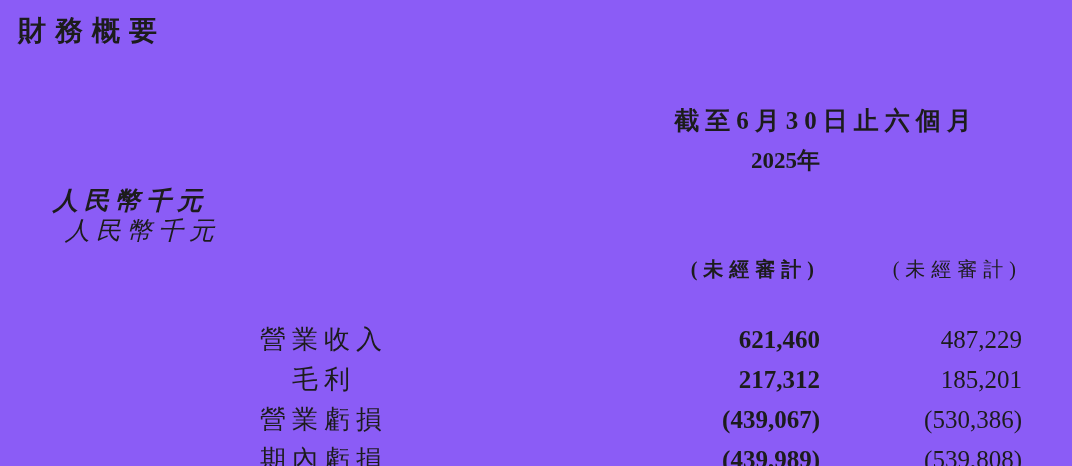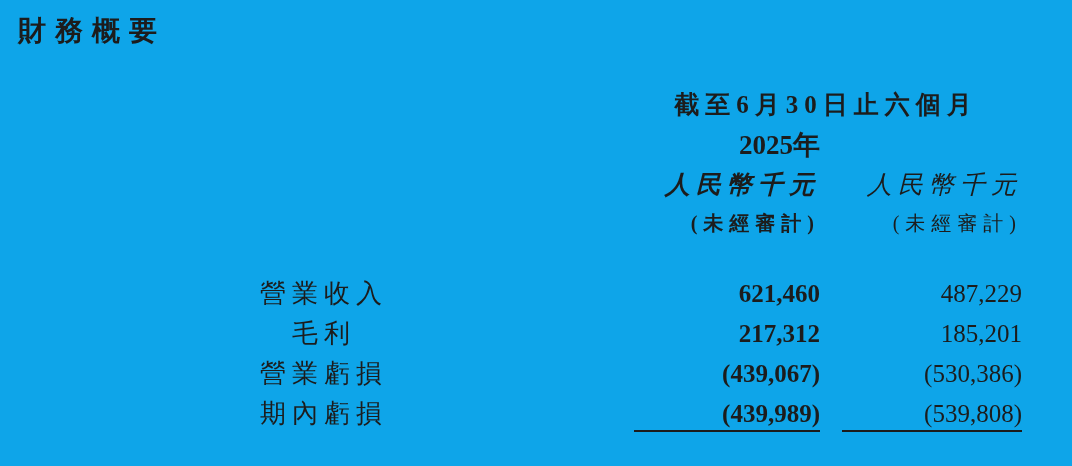--- a/index.html
+++ b/index.html
@@ -11,21 +11,21 @@
     width: 1072px;
     height: 466px;
     font-family: "Liberation Serif", "DejaVu Serif", serif;
     color: #1c1c1c;
     overflow: hidden;
   }
   .page {
     position: relative;
     width: 1072px;
     height: 466px;
-    background: #0ea5e9;
+    background: #8b5cf6;
   }
   .doc-title {
     position: absolute;
     left: 18px;
     top: 12px;
     margin: 0;
     font-size: 28px;
     font-weight: bold;
     letter-spacing: 9px;
   }
@@ -35,29 +35,29 @@
     top: 90px;
     width: 1004px; 
   }
   .row {
     display: flex;
     align-items: baseline;
   }
   .c-label { width: 612px; text-align: center; }
   .c-2025  { width: 190px; text-align: right; }
   .c-2024  { width: 202px; text-align: right; }
-  .c-span  { width: 392px; text-align: center; }
+  .c-span  { width: 392px; text-align: center; margin-top: 16px; }
 
   .zh  { letter-spacing: 6px; }
   .bold { font-weight: bold; }
   .italic { font-style: italic; }
 
   .hdr-row { line-height: 30px; font-size: 25px; }
-  .hdr-row.years { margin-top: 10px; font-size: 27px; }
-  .hdr-row.units { margin-top: 10px; }
+  .hdr-row.years { margin-top: 10px; font-size: 23px; }
+  .hdr-row.units { margin-top: 10px; flex-direction: column; }
   .hdr-row.audit { margin-top: 8px; font-size: 20px; }
 
   .data-rows { margin-top: 36px; }
   .data-row {
     line-height: 40px;
     font-size: 26px;
   }
   .data-row .num { font-size: 25px; letter-spacing: 0; }
 
   .rule-row { margin-top: -4px; }

